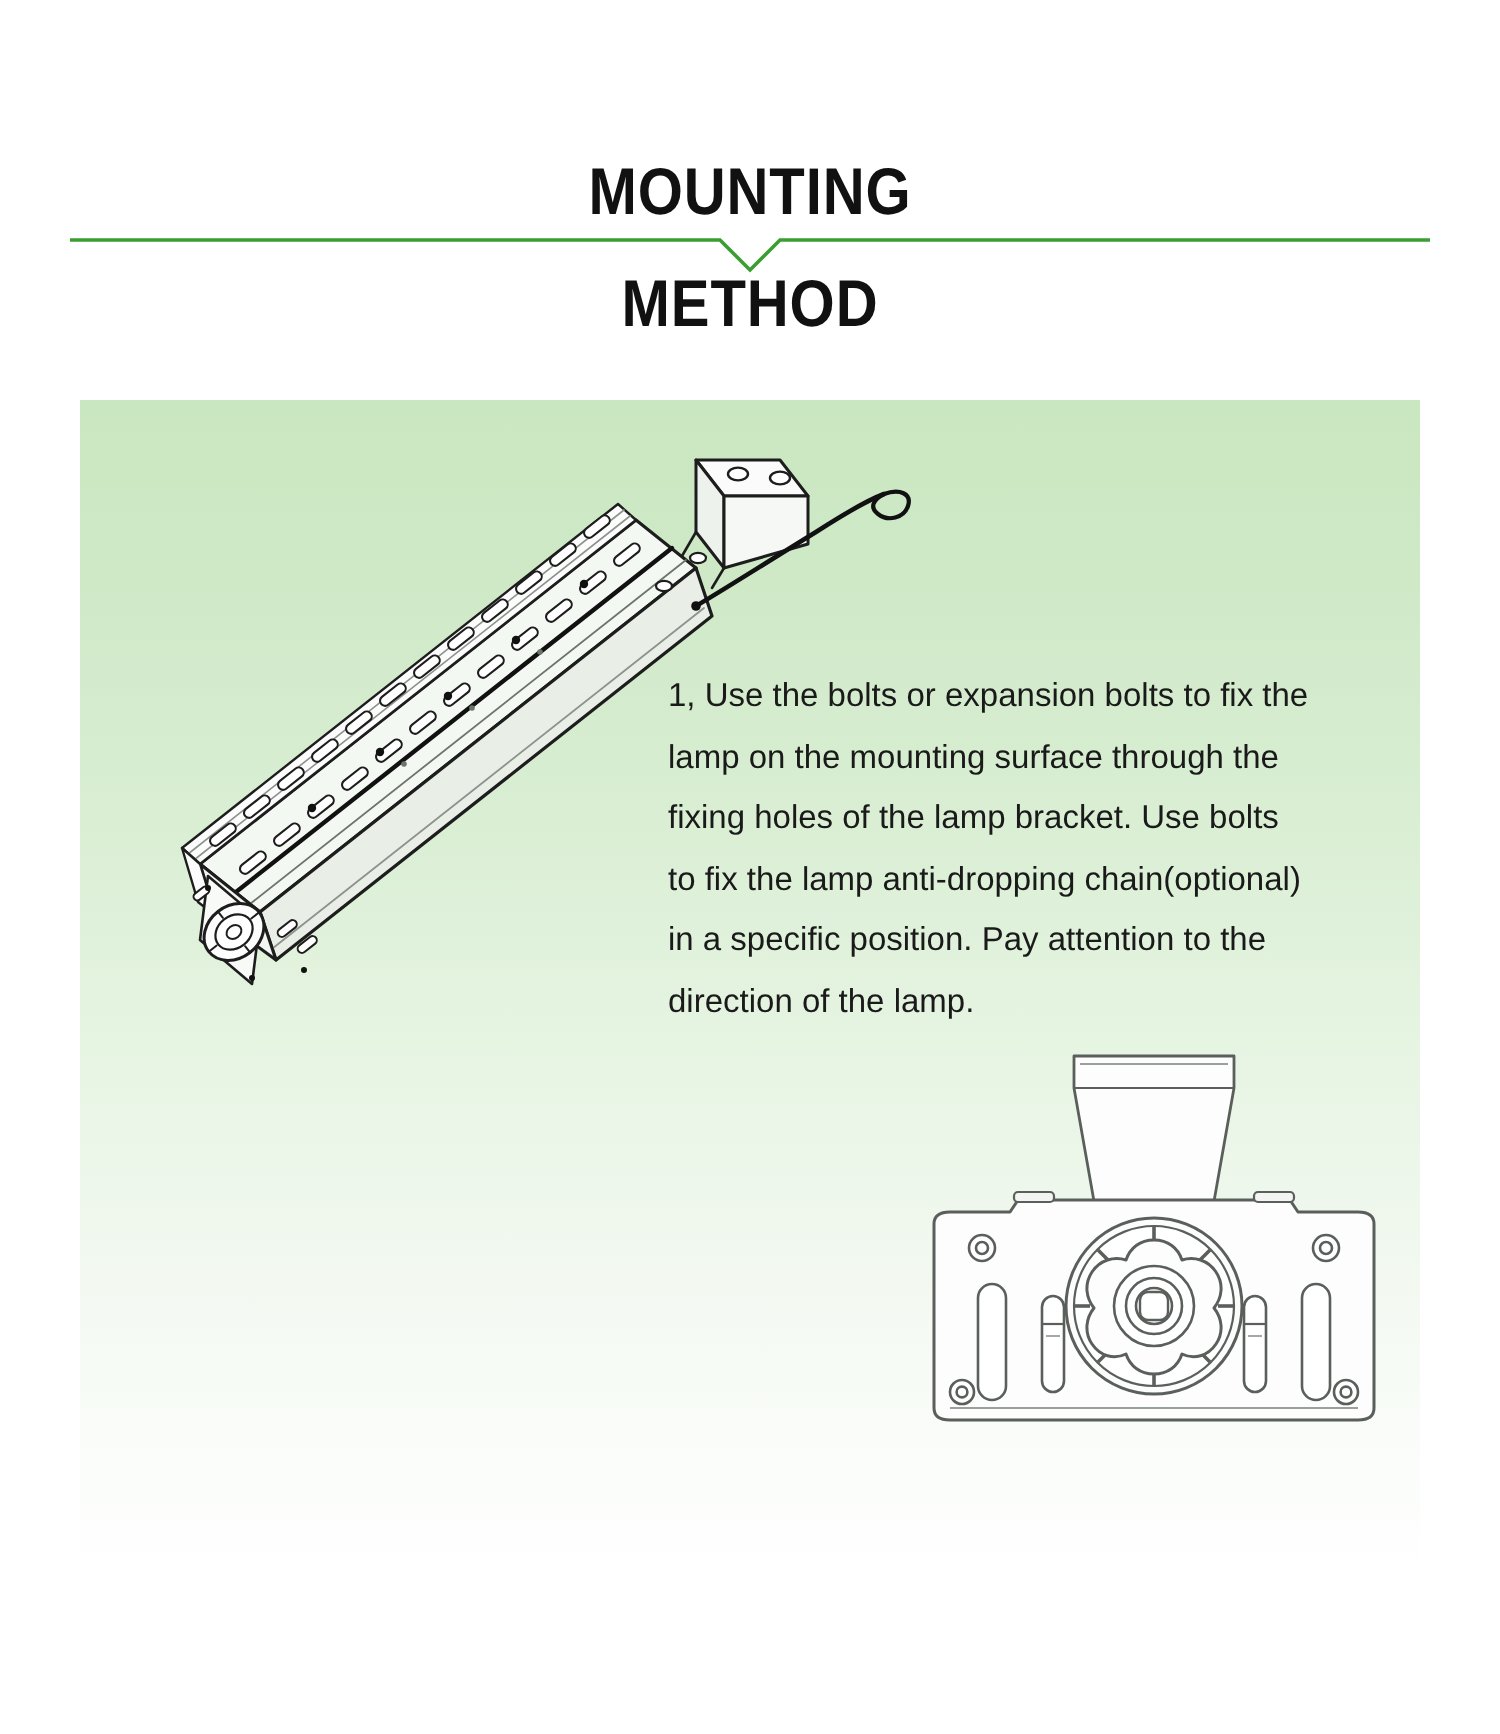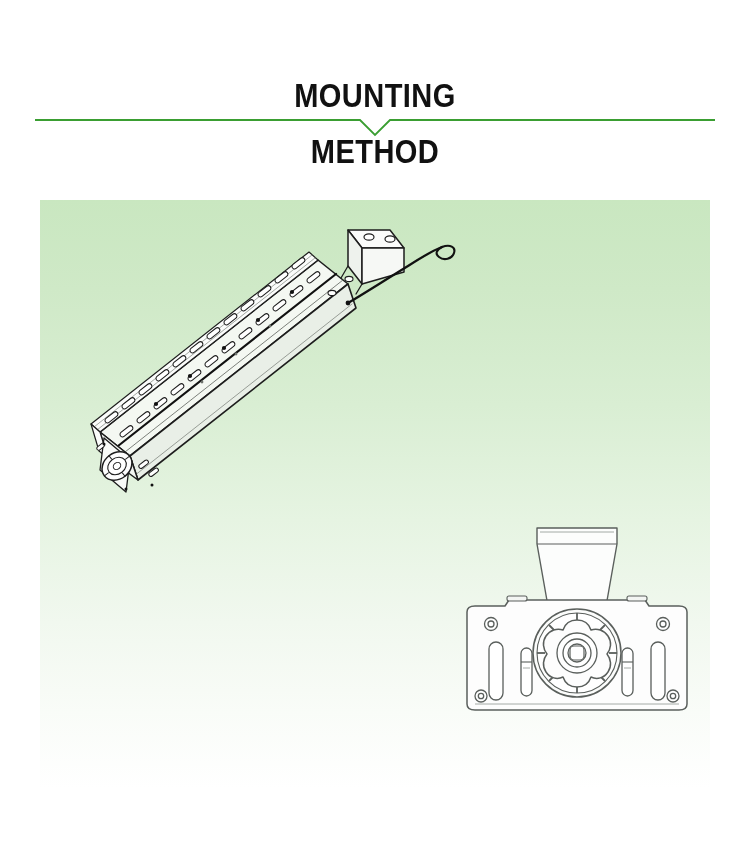--- a/index.html
+++ b/index.html
@@ -353,15 +353,21 @@
                  C120,104 125,100 132,100 Z" fill="#fdfdfd" stroke="#5a5f5c" stroke-width="1.5"></path>
 
         <circle cx="132" cy="133" r="20" fill="#ffffff" stroke-width="1.3"></circle>
         <circle cx="132" cy="133" r="14" fill="#ffffff" stroke-width="1.3"></circle>
         <circle cx="132" cy="133" r="9" fill="#ffffff" stroke-width="1.3"></circle>
         <rect x="125" y="126" width="14" height="14" rx="4" fill="#ffffff" stroke-width="1.2"></rect>
       </g>
     </svg>
   </div>
 
+  <div class="instr instr-1">1, Use the bolts or expansion bolts to fix the
+lamp on the mounting surface through the
+fixing holes of the lamp bracket. Use bolts
+to fix the lamp anti-dropping chain(optional)
+in a specific position. Pay attention to the
+direction of the lamp.</div>
 
 
 </div>
 
 </body></html>

